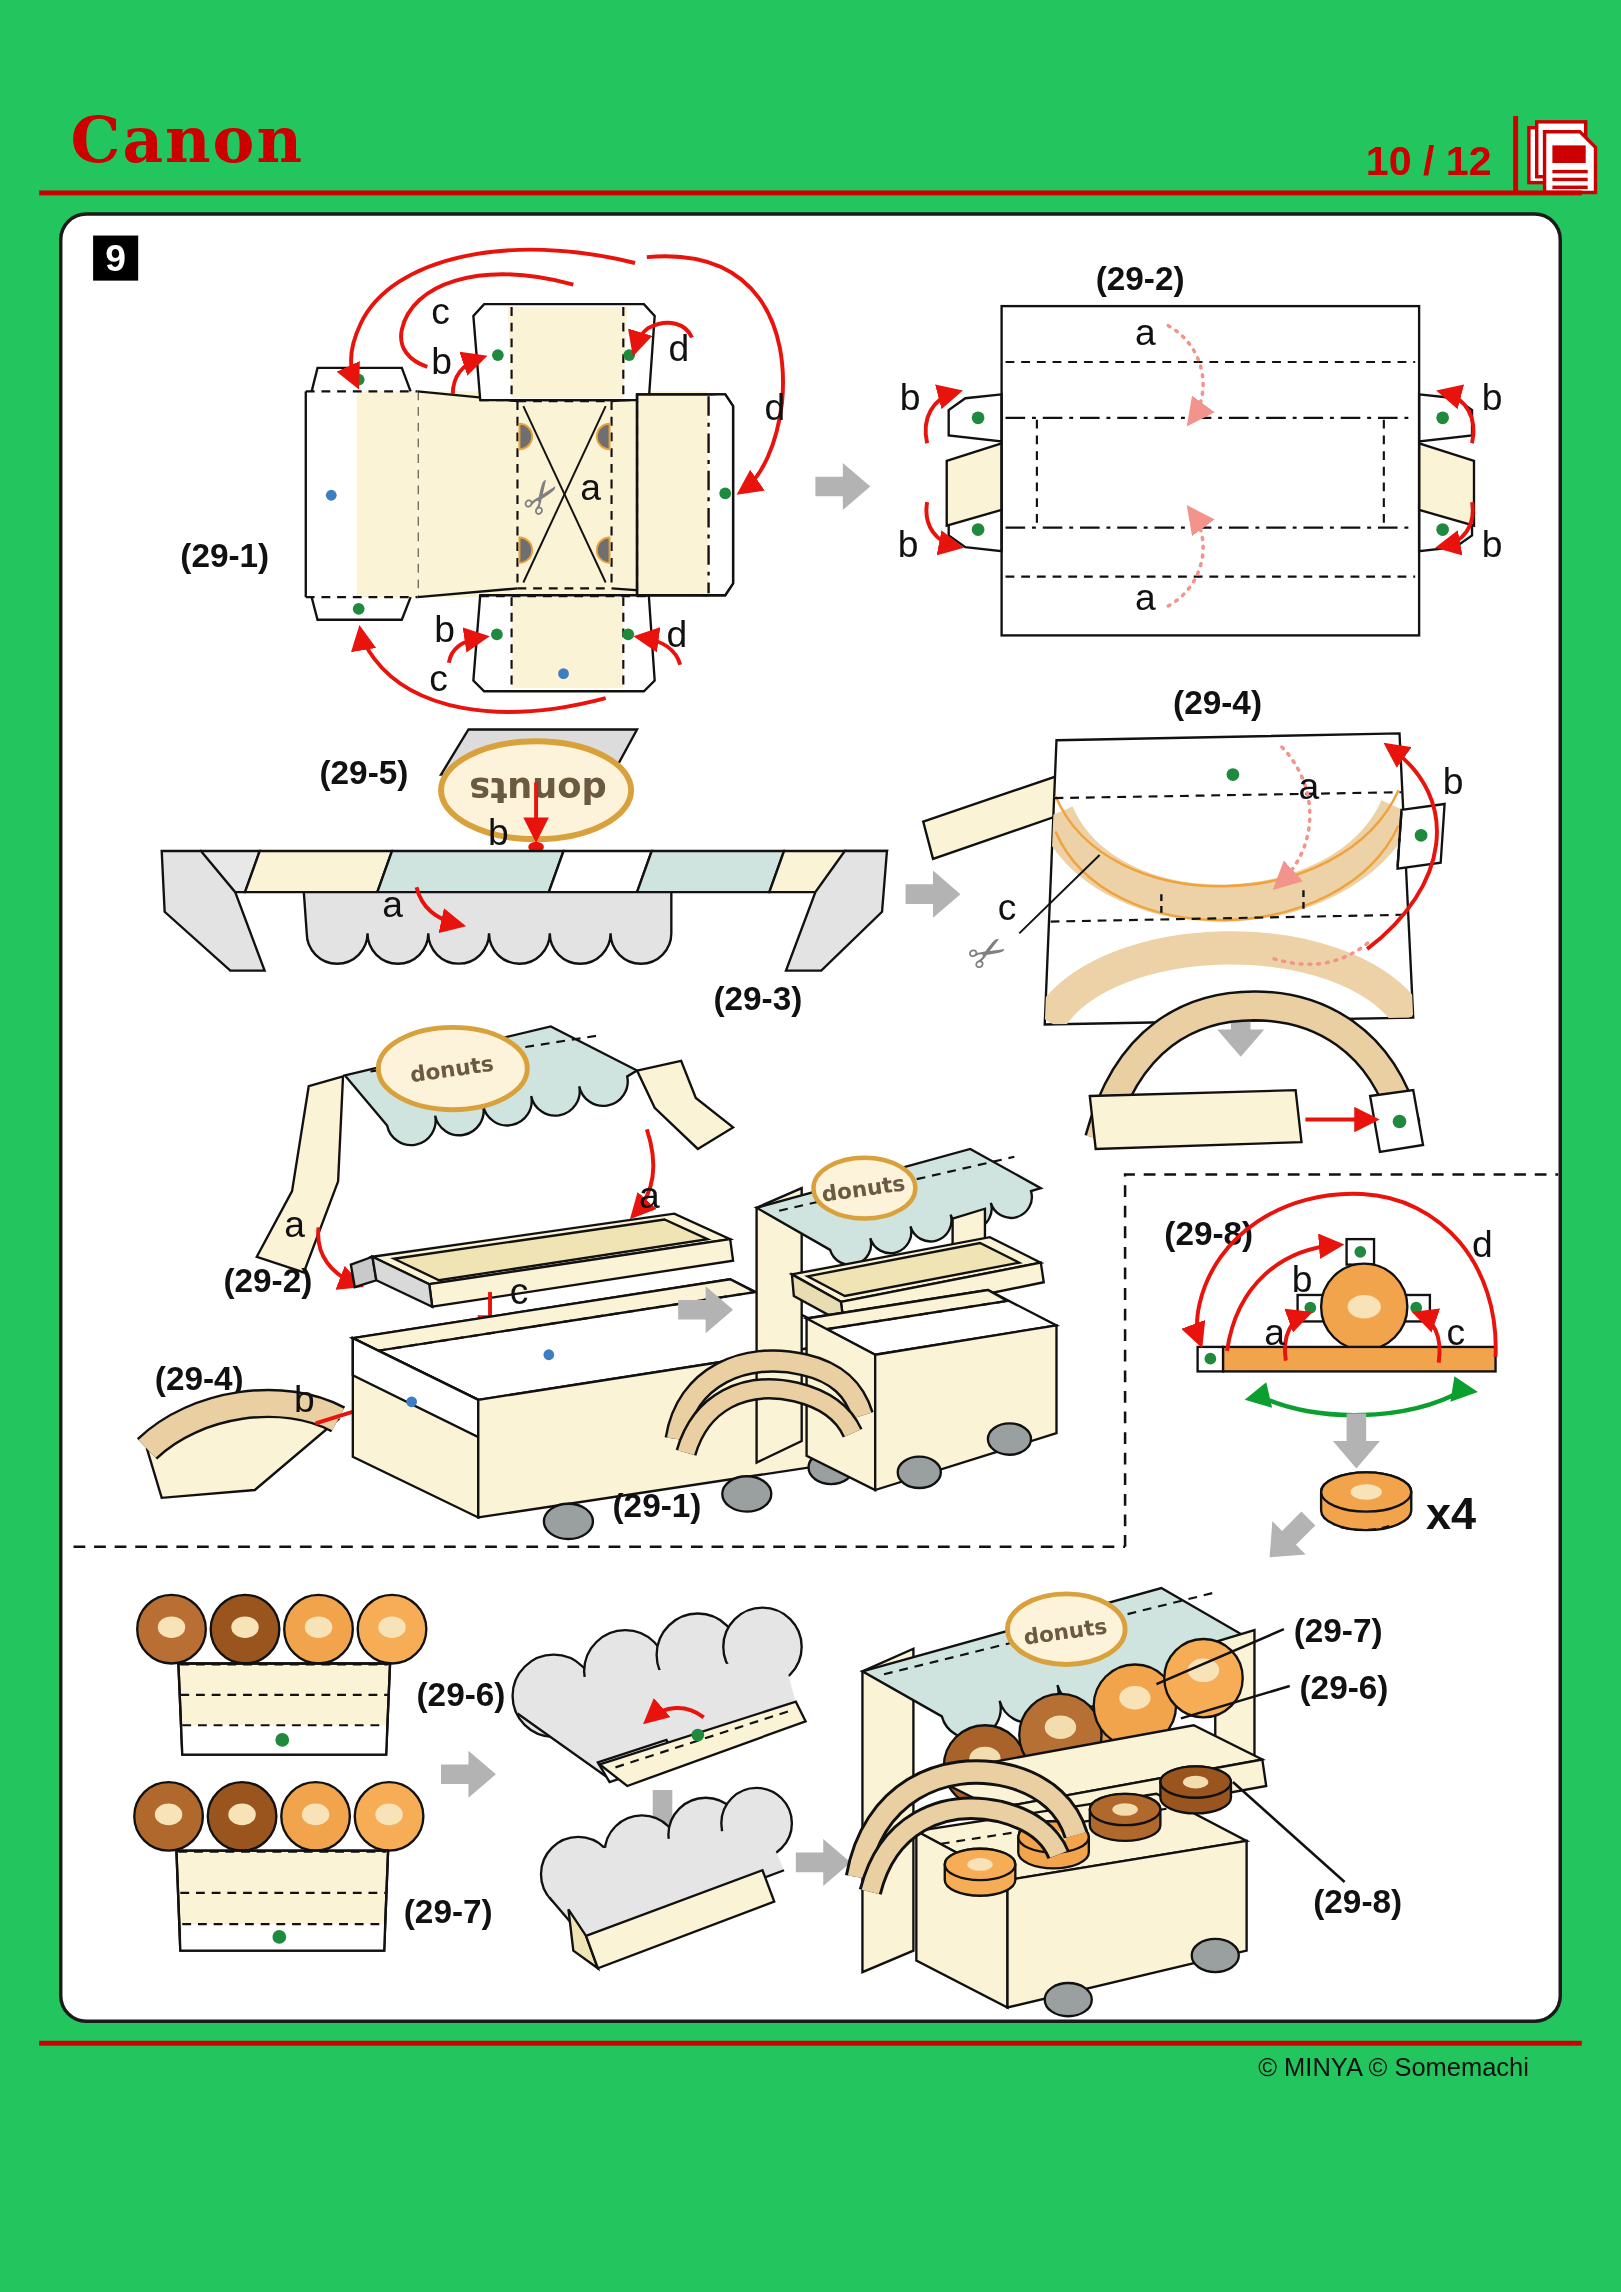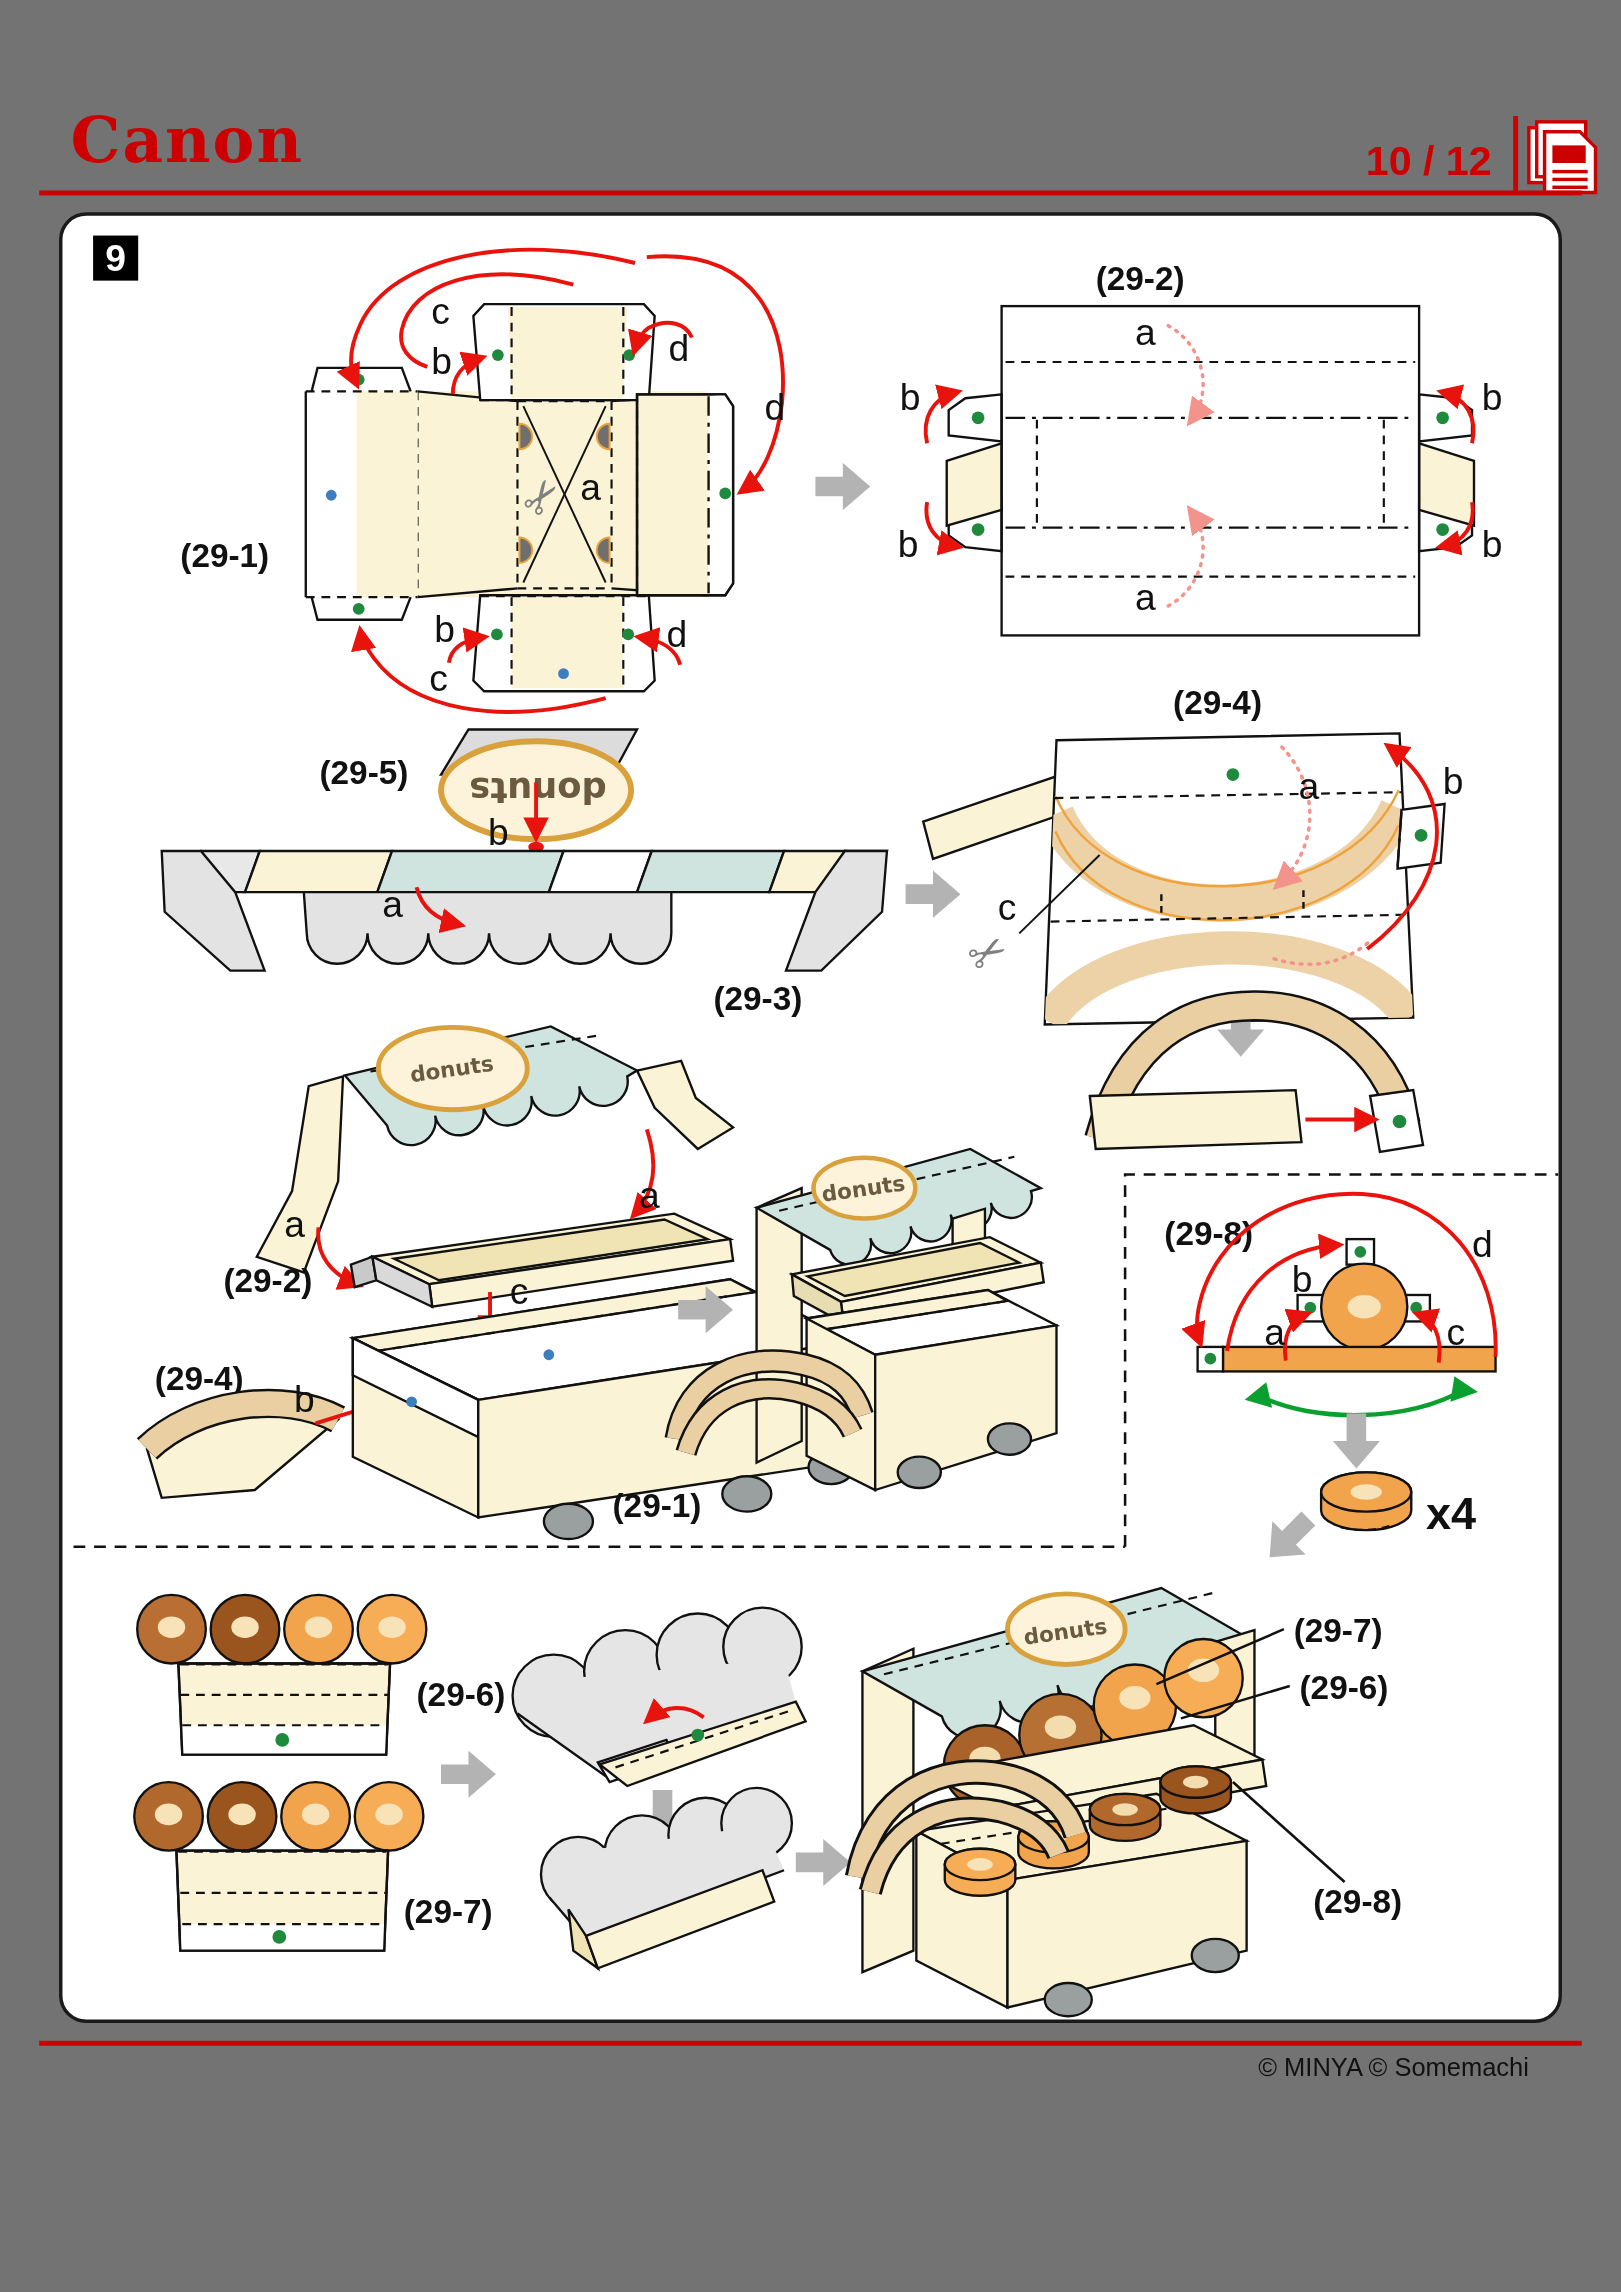--- a/index.html
+++ b/index.html
@@ -1,16 +1,16 @@
 <!DOCTYPE html>
 <html><head>
 <meta charset="utf-8">
 <style>
   html,body{margin:0;padding:0;background:#888;}
-  .page{position:relative;width:1621px;height:2293px;background:#737373;margin:0 auto;overflow:hidden;}
+  .page{position:relative;width:1621px;height:2293px;background:#22c55e;margin:0 auto;overflow:hidden;}
   svg{position:absolute;left:0;top:0;}
   text{font-family:"Liberation Sans",sans-serif;}
   .brand{font:bold 64px "DejaVu Serif",serif;letter-spacing:2px;}
   .pagenum{font:bold 42px "Liberation Sans",sans-serif;}
   .plabel{font:bold 34px "Liberation Sans",sans-serif;fill:#111;}
   .letter{font:38px "Liberation Sans",sans-serif;fill:#111;}
   .badge{font:bold 38px "Liberation Sans",sans-serif;fill:#fff;}
   .signtxt{font:bold 36px "DejaVu Sans",sans-serif;fill:#6a5a40;}
   .signtxt-s{font:bold 22px "DejaVu Sans",sans-serif;fill:#6a5a40;}
   .qty{font:bold 46px "Liberation Sans",sans-serif;fill:#111;}

